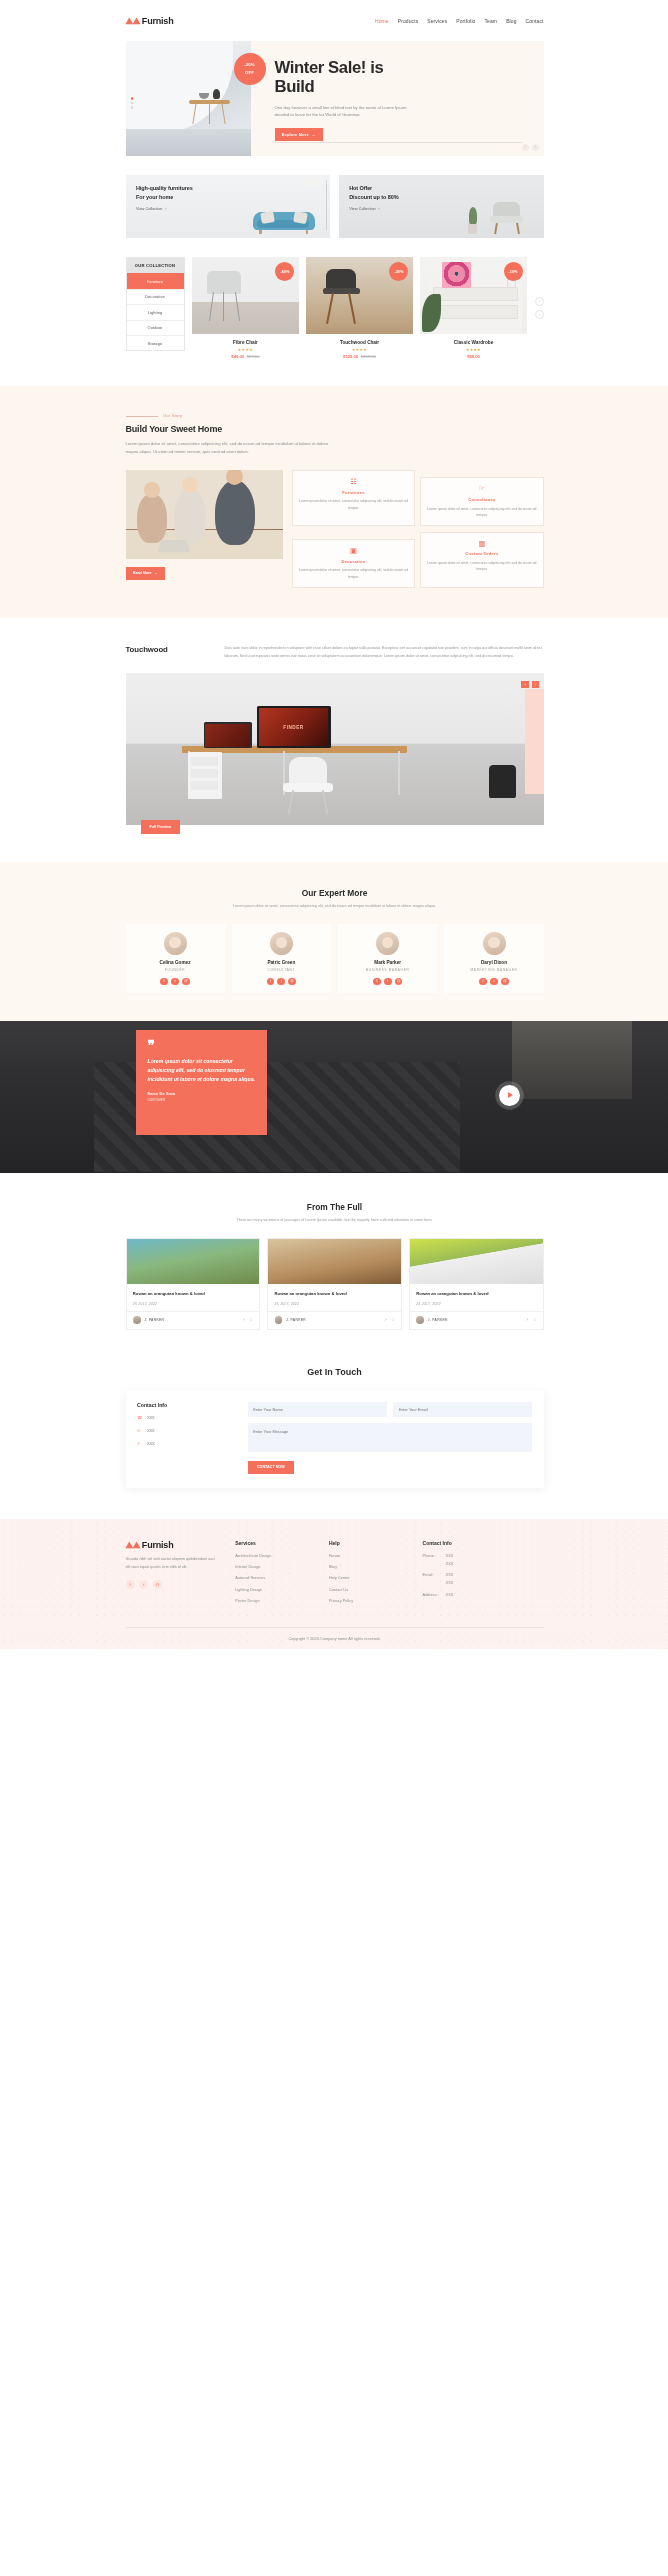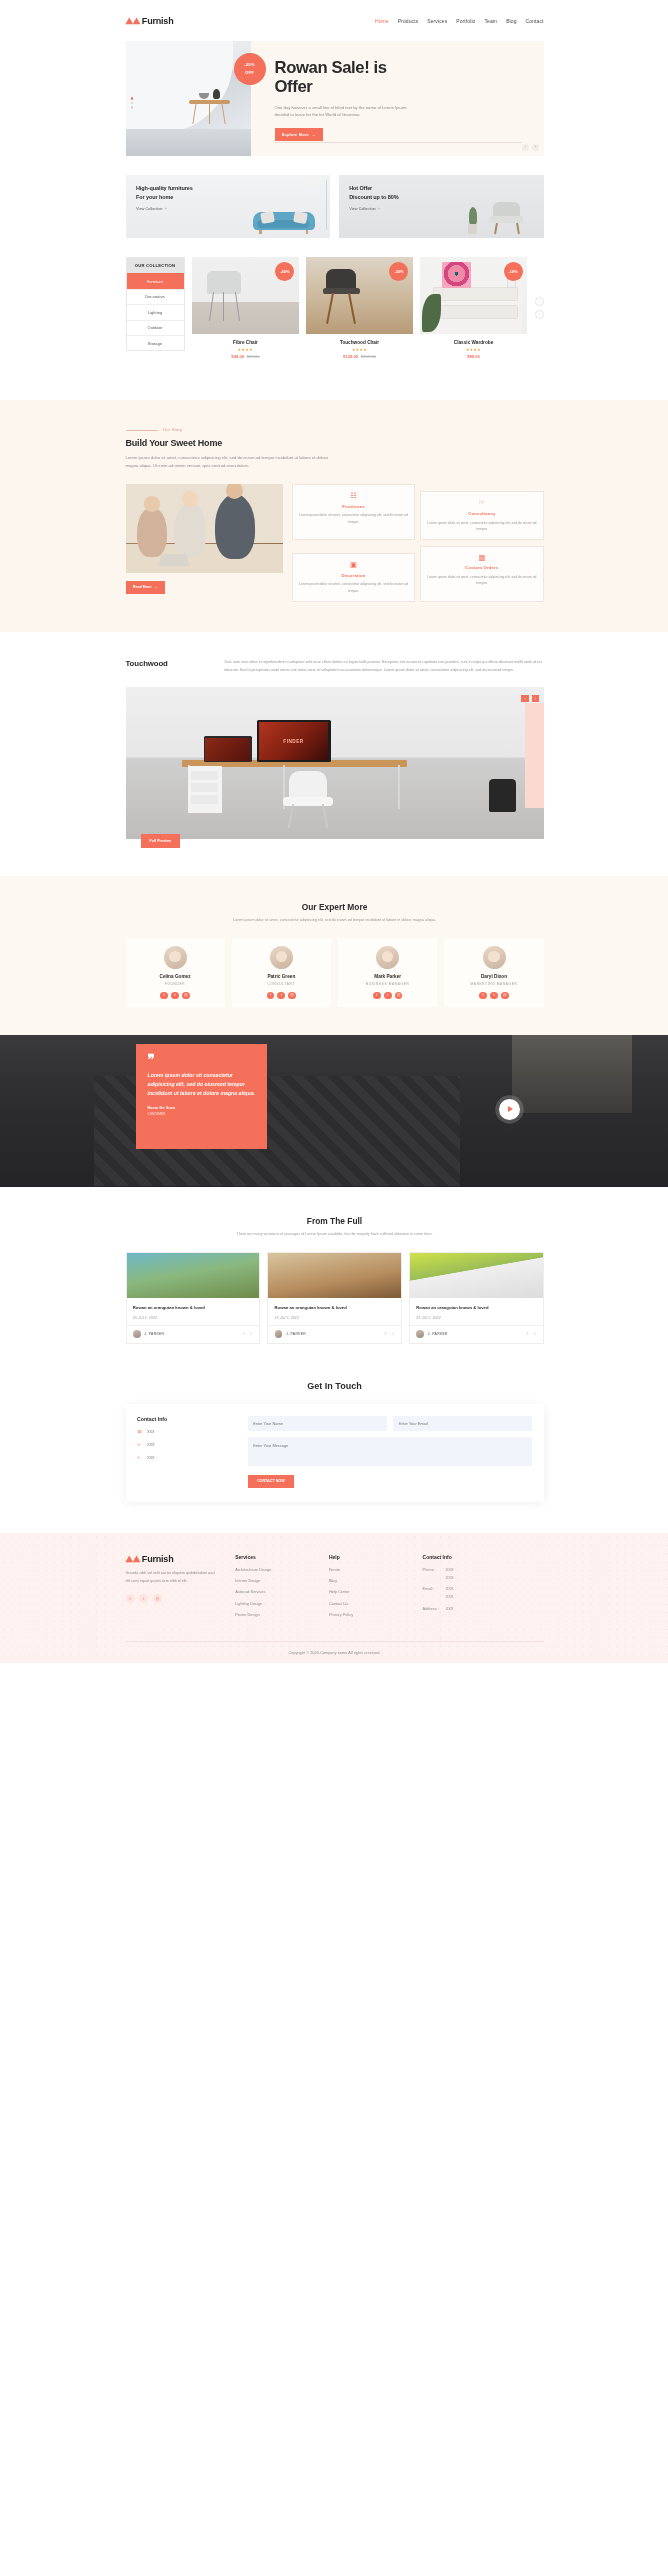--- a/index.html
+++ b/index.html
@@ -154,21 +154,21 @@
   .prod-meta { padding: 6.3px 0 0; text-align: center; }
   .prod-name { font-size: 4.7px; font-weight: bold; color: #2b2b2b; }
   .stars { margin-top: 2.6px; color: #f3a63c; font-size: 3.7px; letter-spacing: 0.5px; }
   .price { margin-top: 2.6px; font-size: 4.2px; color: #f4705a; font-weight: bold; }
   .price s { color: #b4b4b4; font-weight: normal; margin-left: 2.6px; }
   .coll-arrows { display: flex; flex-direction: column; gap: 3.7px; align-self: center; }
   .coll-arrows span { width: 9px; height: 9px; border-radius: 50%; border: 0.5px solid #e3e3e3;
     color: #b8b8b8; font-size: 3.7px; display: flex; align-items: center; justify-content: center; cursor: pointer; }
 
   
-  .story { background: #fdf6ef; margin-top: 41px; padding: 27px 0 30px; }
+  .story { background: #fdf6ef; margin-top: 27px; padding: 27px 0 30px; }
   .eyebrow { display: flex; align-items: center; gap: 5.2px; font-size: 4.2px; color: #e8907f; letter-spacing: 0.2px; }
   .eyebrow .line { width: 32px; height: 0.5px; background: #e8b9ad; display: block; }
   .story h2 { font-size: 9px; font-weight: 800; margin-top: 5.7px; color: #2b2b2b; letter-spacing: -0.2px; }
   .story p.lead { margin-top: 5.7px; font-size: 4.2px; line-height: 1.95; color: #8d8d8d; max-width: 214px; }
   .story-row { display: flex; gap: 9.4px; margin-top: 13.6px; align-items: flex-start; }
   .story-photo { width: 157px; height: 89px; position: relative; overflow: hidden;
     background: linear-gradient(150deg,#b88f6a 0%,#a87f5d 40%,#8c6a4d 100%); }
   .story-photo .wall { position: absolute; inset: 0 0 34% 0; background: #e9e0d2; }
   .story-photo .desk { position: absolute; left: 0; right: 0; bottom: 0; height: 29px; background: #e7dcc9; }
   .story-photo .p { position: absolute; border-radius: 50% 50% 40% 40%; }
@@ -349,22 +349,22 @@
       <span>-20%</span>
       <span>OFF</span>
     </div>
     <div class="hero-dots">
       <i class="on"></i>
         <i></i>
         <i></i>
     </div>
     <div class="hero-body">
       <h1 class="hero-title">
-        <span class="u">Rowan Sale!</span><span> is</span><br>
-        <span class="u">Offer</span>
+        <span class="u">Winter Sale!</span><span> is</span><br>
+        <span class="u">Build</span>
       </h1>
       <p class="hero-sub">One day however a small line of blind text by the name of Lorem Ipsum decided to leave for the far World of Grammar.</p>
       <button class="hero-btn">
         <span>Explore More</span>
         <span>→</span>
       </button>
       <div class="hero-rule"></div>
       <div class="hero-arrows">
         <span>‹</span>
         <span>›</span>

